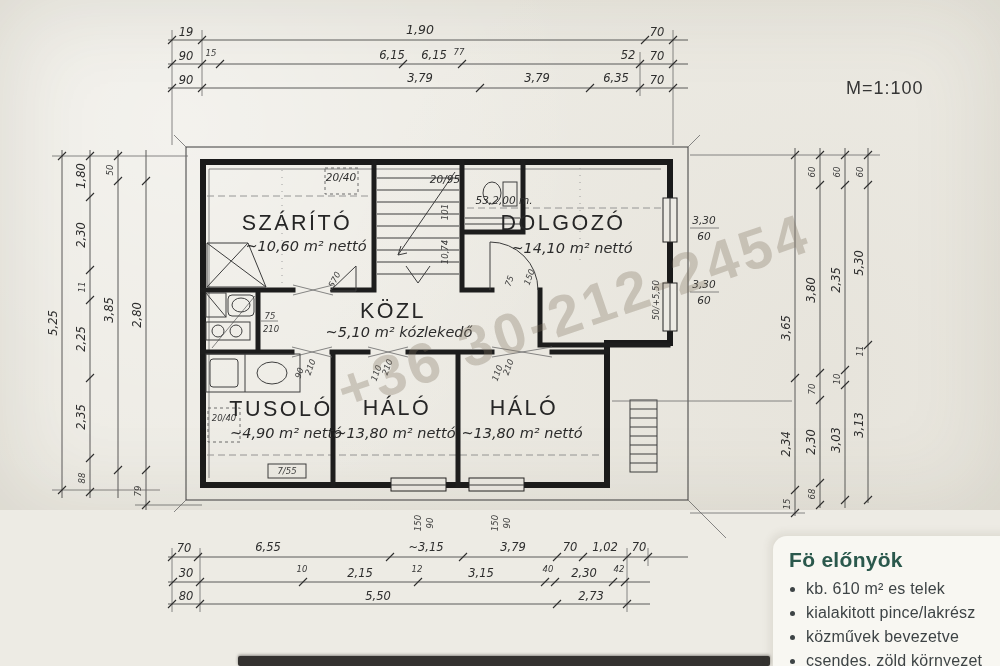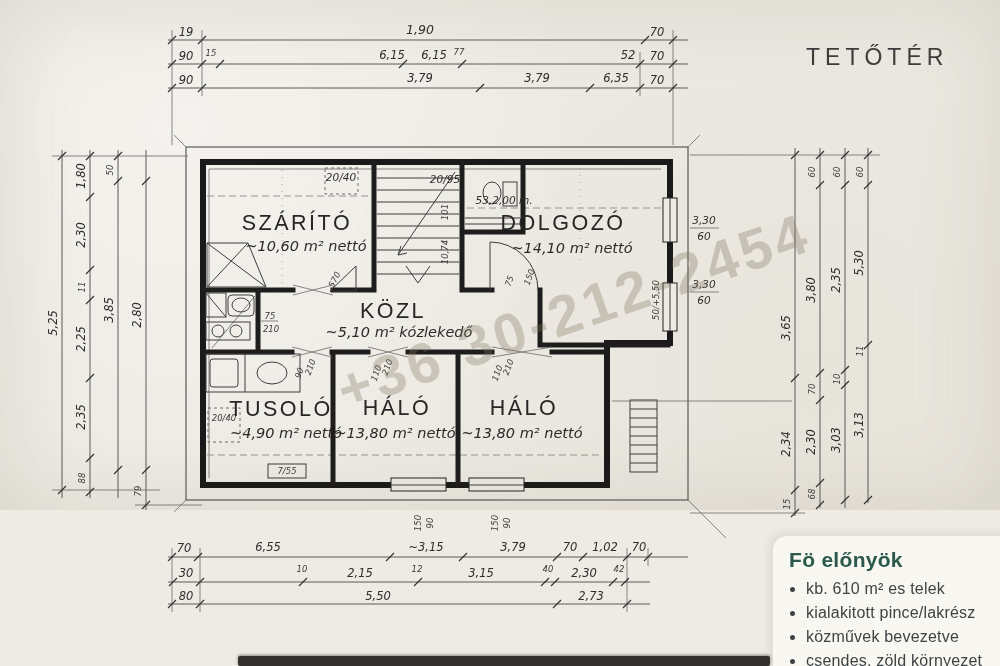--- a/index.html
+++ b/index.html
@@ -270,21 +270,21 @@
     <text class="room-name" x="397" y="415">HÁLÓ</text>
     <text class="room-area" x="395" y="438">~13,80 m² nettó</text>
     <text class="room-name" x="524" y="415">HÁLÓ</text>
     <text class="room-area" x="522" y="438">~13,80 m² nettó</text>
   </g>
 
   <text class="wm" x="580" y="330" transform="rotate(-19 580 330)">+36 30-212-2454</text>
 </svg>
 
   
-  <div class="title-main">TETŐTÉR</div>
+  <div class="title-scale">M=1:100</div>
 
   
   <div class="benefits">
     <h2>Fö előnyök</h2>
     <ul>
       <li>kb. 610 m² es telek</li>
       <li>kialakitott pince/lakrész</li>
       <li>közművek bevezetve</li>
       <li>csendes, zöld környezet</li>
 

